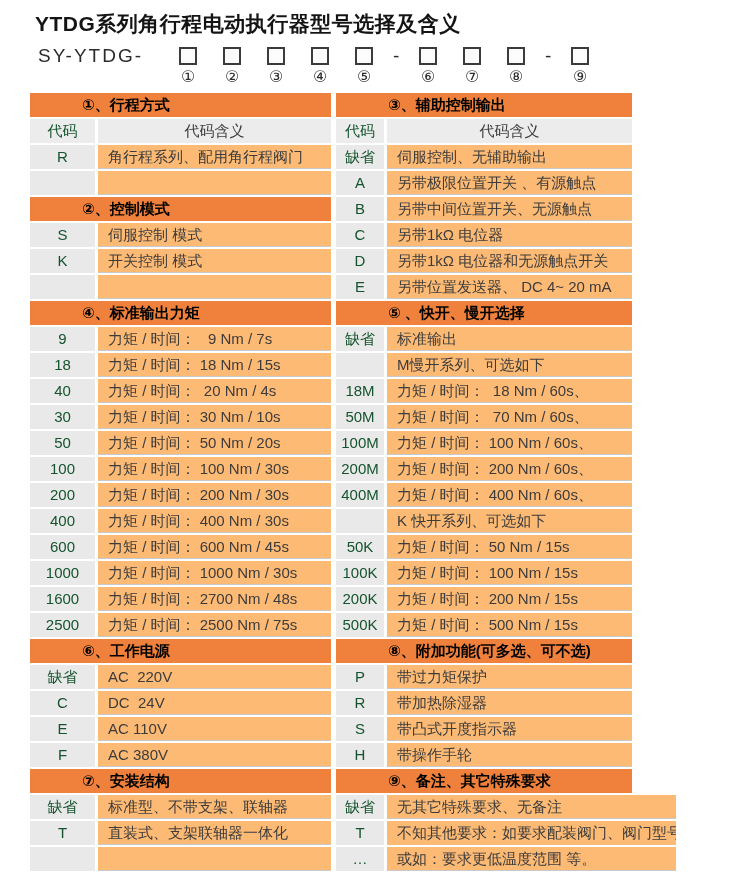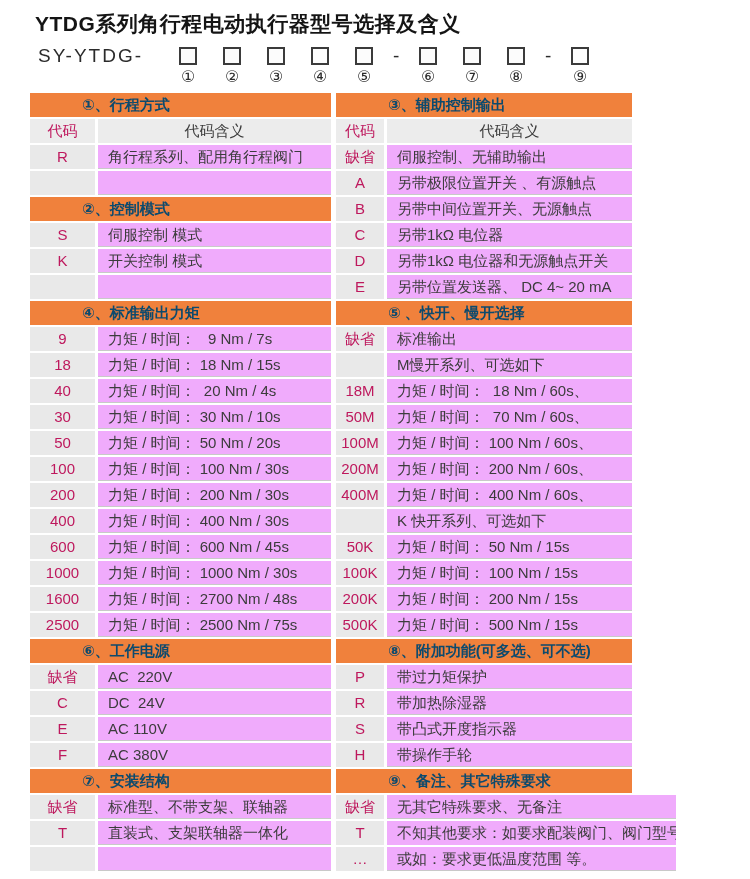--- a/index.html
+++ b/index.html
@@ -26,31 +26,31 @@
   .num { margin-top:4px; font-size:16px; line-height:16px; color:#2b2b2b; }
   .dash { width:20px; text-align:center; font-size:19px; line-height:20px; color:#2b2b2b; }
   .tables { position:absolute; left:30px; top:93px; display:flex; align-items:flex-start; }
   .tbl { display:flex; flex-direction:column; }
   .tbl-left  { width:301px; margin-right:5px; }
   .tbl-right { width:296px; }
   .row { display:flex; height:24px; margin-bottom:2px; flex:none; }
   .row.wide { width:410px; }
   .row.section { background:#f0813c; }
   .section-label {
-    color:#0c4a6e; font-weight:bold; font-size:15px; line-height:24px;
+    color:#000000; font-weight:bold; font-size:15px; line-height:24px;
     padding-left:52px; white-space:pre;
   }
   .code-cell {
     flex:none; width:65px; margin-right:3px; background:#e9e9e9;
-    text-align:center; font-size:15px; line-height:24px; color:#be185d;
+    text-align:center; font-size:15px; line-height:24px; color:#14532d;
     white-space:pre;
   }
   .tbl-right .code-cell { width:48px; }
   .desc-cell {
-    flex:1; background:#f0abfc; font-size:15px; line-height:23px; color:#3c3c3c;
+    flex:1; background:#fdba74; font-size:15px; line-height:23px; color:#3c3c3c;
     padding-left:10px; border-bottom:1.5px solid #c9c9c9; white-space:pre;
     overflow:hidden;
   }
   .row.colhead .code-cell { background:#ececec; }
   .row.colhead .desc-cell {
     background:#ececec; border-bottom:none; text-align:center; padding-left:0;
   }
   .row.nosep .desc-cell { border-bottom:none; }
 </style>
 </head>

